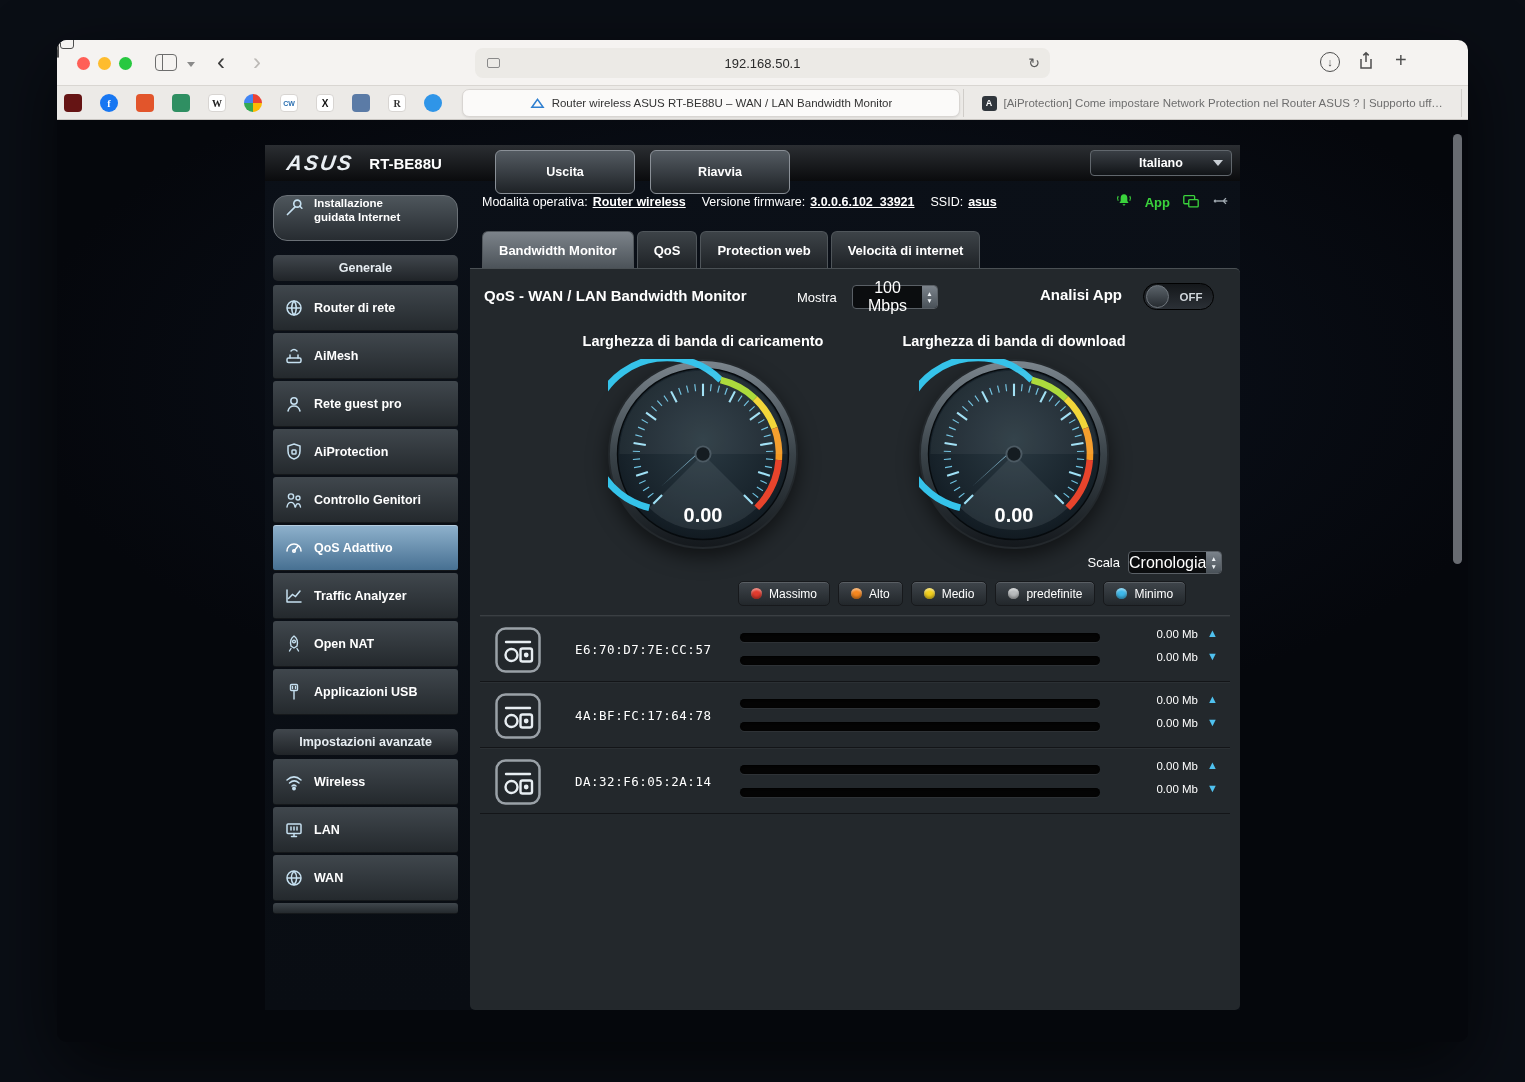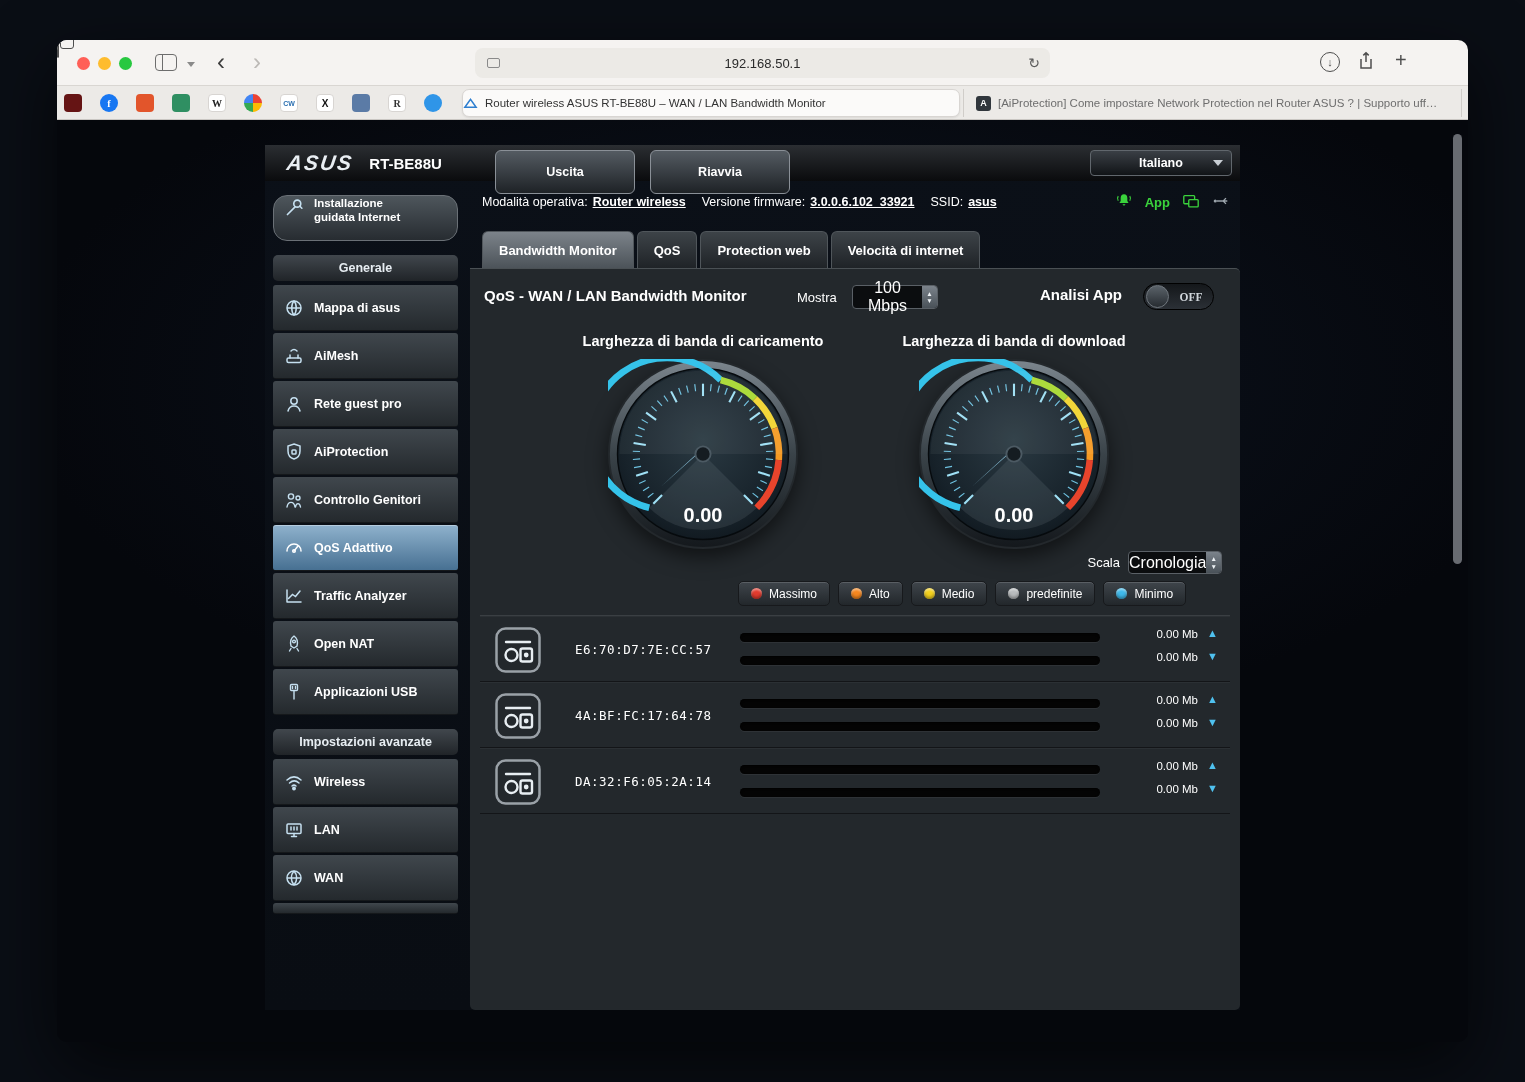--- a/index.html
+++ b/index.html
@@ -47,21 +47,21 @@
   .b2{background:#1877f2;border-radius:50%;font-family:"Liberation Serif",serif}
   .b3{background:#e2552b}
   .b4{background:#2f8f62}
   .b5{background:#fff;border:1px solid #d8d5d2;color:#222;font-family:"Liberation Serif",serif}
   .b6{border-radius:50%;background:conic-gradient(#ea4335 0 25%,#fbbc05 0 50%,#34a853 0 75%,#4285f4 0 100%)}
   .b7{background:#fff;border:1px solid #d8d5d2;color:#2a6fb0;font-size:7px}
   .b8{background:#fff;border:1px solid #d8d5d2;color:#111}
   .b9{background:#5b7ba6}
   .b10{background:#fff;border:1px solid #d8d5d2;color:#333;font-family:"Liberation Serif",serif}
   .b11{background:#2f95e8;border-radius:50%}
-  .stab { position:absolute; top:3px; height:28px; display:flex; align-items:center; justify-content:flex-start; gap:7px;
+  .stab { position:absolute; top:3px; height:28px; display:flex; align-items:center; justify-content:center; gap:7px;
           font-size:11.5px; overflow:hidden; white-space:nowrap; }
   .stab.active { left:405px; width:498px; background:#fbfaf9; border:1px solid #d8d5d2; border-radius:7px;
                  box-shadow:0 1px 2px rgba(0,0,0,.08); color:#333; }
   .stab.inactive { left:906px; width:499px; color:#6e6e6e; border-left:1px solid #d0cdc9; border-right:1px solid #d0cdc9; padding:0 12px; }
   .stab .t-title { overflow:hidden; text-overflow:ellipsis; white-space:nowrap; max-width:440px; }
   .mini-fav { width:15px; height:15px; border-radius:3px; display:flex; align-items:center; justify-content:center;
               font-size:9px; font-weight:bold; flex:0 0 auto; }
   .mini-fav.asus-fav { background:transparent; }
   .mini-fav.dark-fav { background:#30363c; color:#fff; }
 
@@ -127,21 +127,21 @@
   .show-label { position:absolute; left:327px; top:21px; color:#fff; font-size:13px; }
   .sel { position:absolute; background:#0b0d0f; border:1px solid #5a6066; border-radius:4px; display:flex; align-items:center; }
   .sel-show { left:382px; top:16px; width:86px; height:24px; }
   .sel-scale { left:658px; top:282px; width:94px; height:23px; }
   .sel .sel-txt { flex:1; text-align:center; color:#fff; font-size:16px; }
   .sel .step { width:15px; align-self:stretch; background:linear-gradient(#7b838b,#49populate5158,#49515 8); background:linear-gradient(#7b838b,#495158);
                border-radius:0 3px 3px 0; display:flex; flex-direction:column; align-items:center; justify-content:center; color:#eef2f5; }
   .sel .step span { font-size:6.5px; line-height:1.15; }
   .analisi-label { position:absolute; left:570px; top:17px; color:#fff; font-size:15px; font-weight:bold; }
   .toggle { position:absolute; left:673px; top:14px; width:71px; height:27px; border-radius:14px;
-            background:linear-gradient(#14171a,#2b3036); border:1px solid #000; display:flex; align-items:center;font-family:Liberation Serif, serif; }
+            background:linear-gradient(#14171a,#2b3036); border:1px solid #000; display:flex; align-items:center; }
   .knob { width:23px; height:23px; margin-left:2px; border-radius:50%;
           background:linear-gradient(#5a6269,#272c31); border:1px solid #70777e; }
   .toggle-label { flex:1; text-align:center; color:#cfd5da; font-size:11.5px; font-weight:bold; }
 
   .gauge-title { position:absolute; top:64px; width:320px; text-align:center; color:#fff; font-size:14.5px; font-weight:bold; }
   .gt-up { left:73px; } .gt-down { left:384px; }
   .gauge { position:absolute; top:90px; width:190px; height:190px; border-radius:50%;
            box-shadow:0 8px 20px rgba(0,0,0,.55); }
   .g-up { left:138px; } .g-down { left:449px; }
 
@@ -295,21 +295,21 @@
         <div class="sec-head">Generale</div>
 
         <div class="side-list">
           <div class="si">
             <svg width="22" height="22" viewBox="0 0 22 22">
                 <g stroke="#c6e0f0" fill="none" stroke-width="1.5">
                   <circle cx="11" cy="11" r="7"></circle>
                   <path d="M4 11h14M11 4c3 3 3 11 0 14-3-3-3-11 0-14z"></path>
                 </g>
               </svg>
-            <span class="lbl">Mappa di asus</span>
+            <span class="lbl">Router di rete</span>
           </div>
           <div class="si">
             <svg width="22" height="22" viewBox="0 0 22 22">
                 <g stroke="#c6e0f0" fill="none" stroke-width="1.5" stroke-linecap="round">
                   <rect x="4" y="13" width="14" height="4.5" rx="1.5"></rect>
                   <path d="M7 13v-3M15 13v-3M8 6c2-2 4-2 6 0"></path>
                 </g>
               </svg>
             <span class="lbl">AiMesh</span>
           </div>

